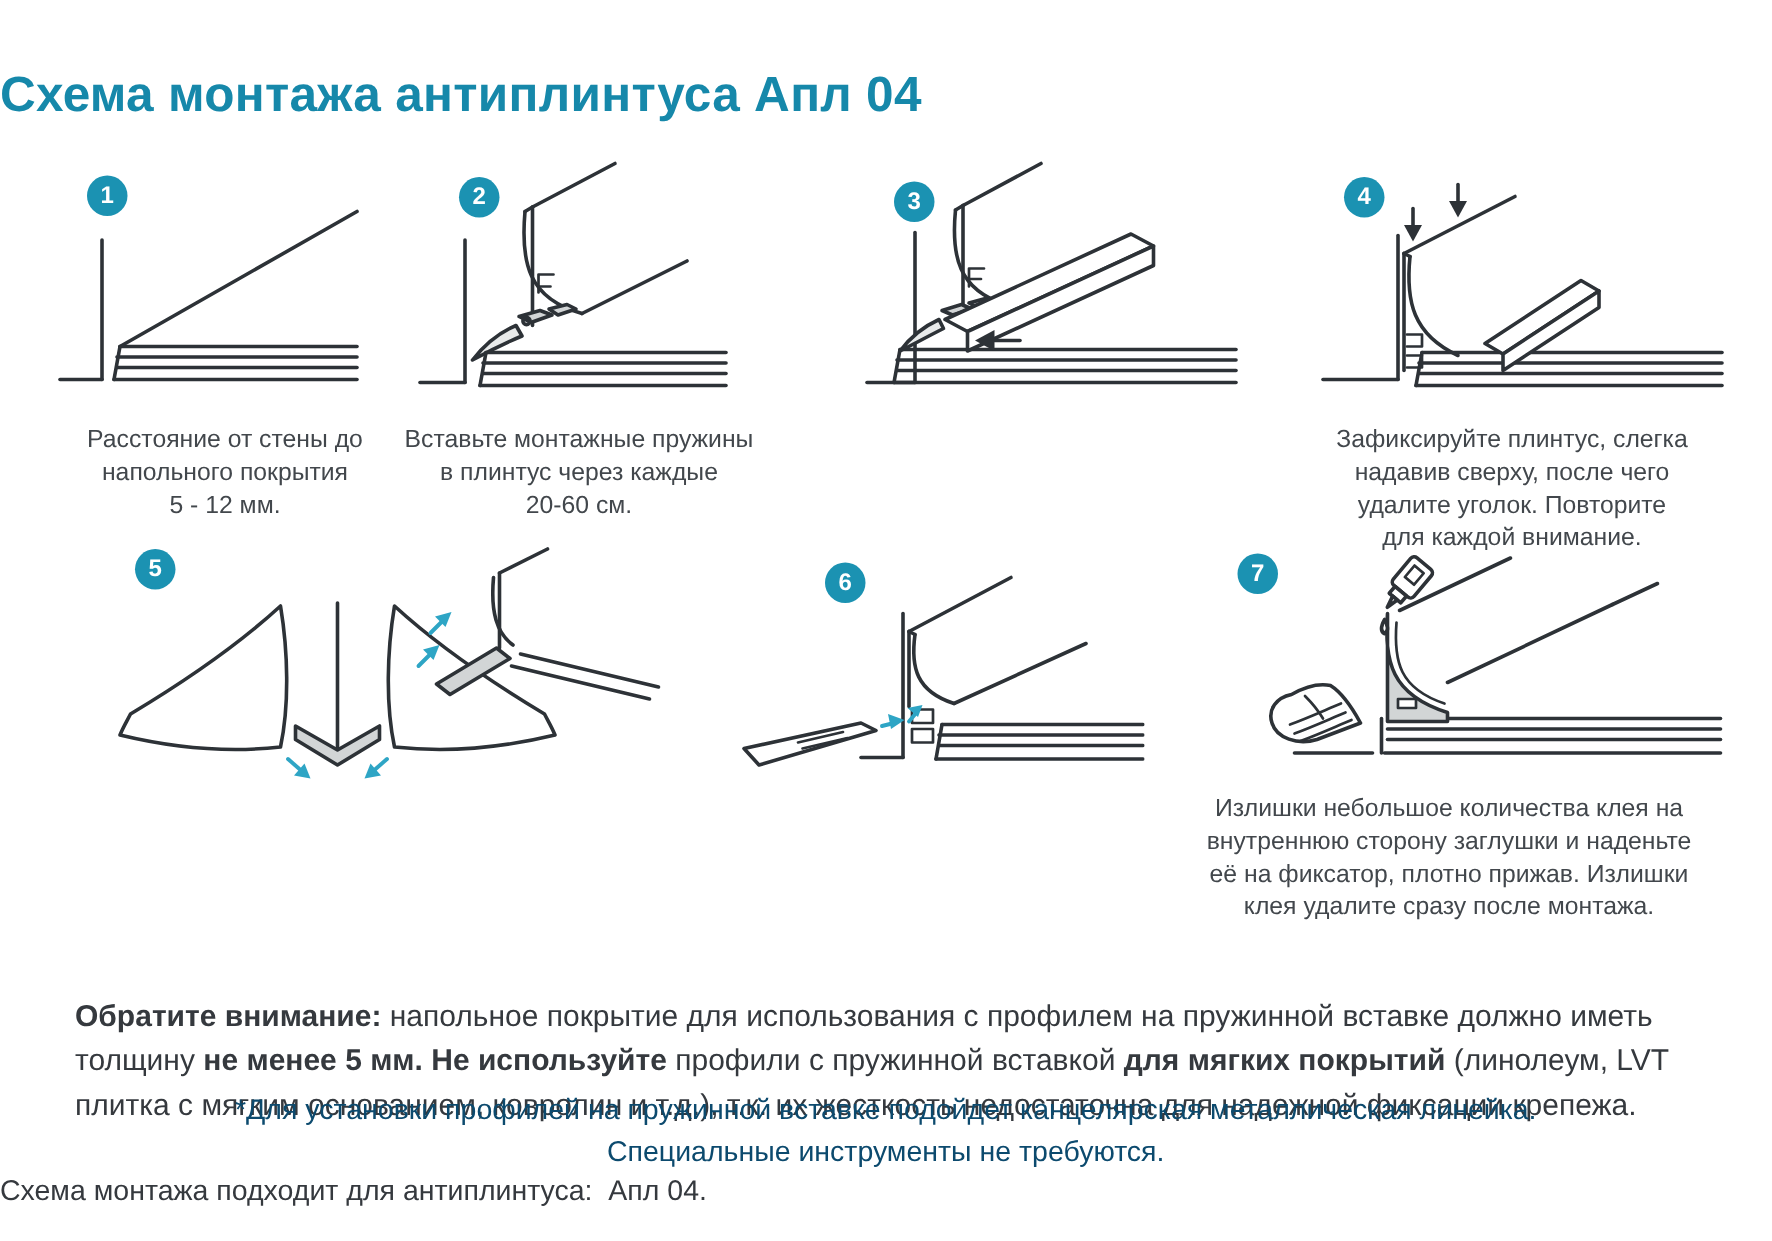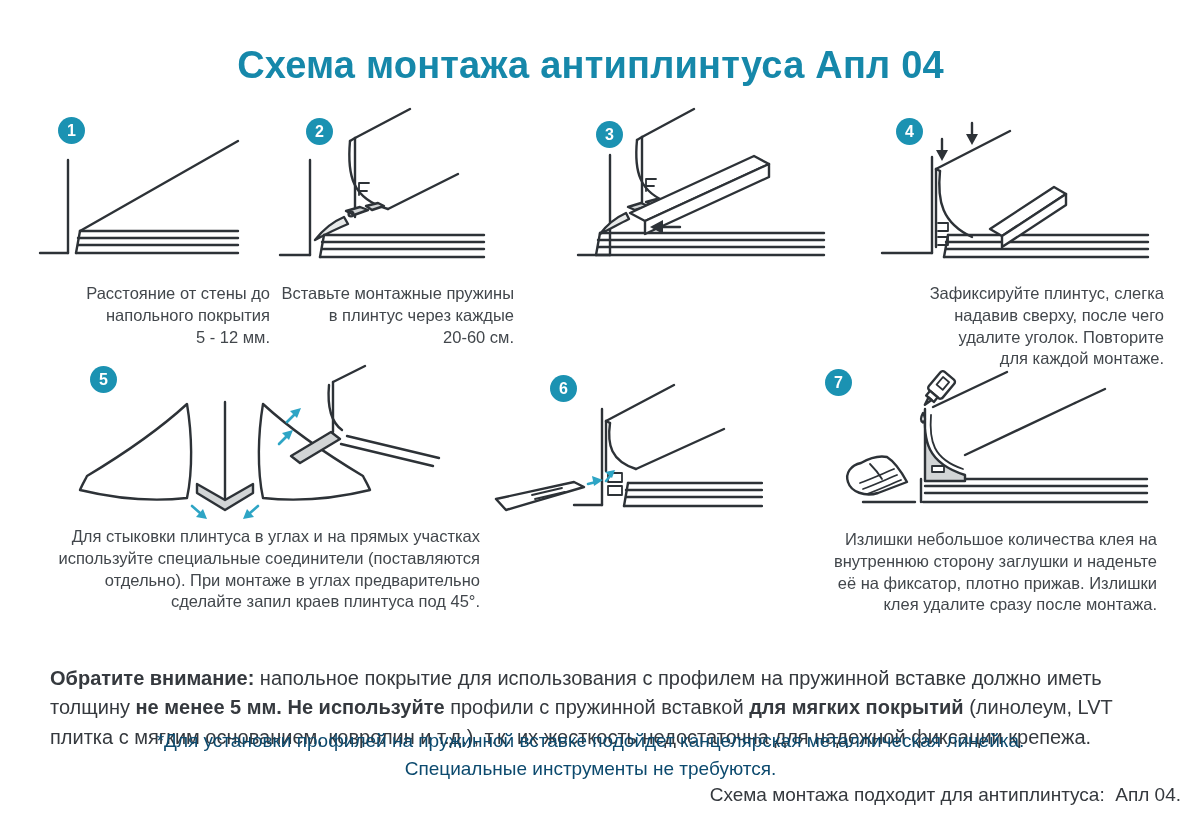--- a/index.html
+++ b/index.html
@@ -1,34 +1,34 @@
 <!DOCTYPE html>
 <html><head>
 <meta charset="utf-8">
 <style>
   html,body{margin:0;padding:0;background:#ffffff;}
   .page{position:relative;width:1181px;height:827px;background:#fff;overflow:hidden;
         font-family:"Liberation Sans", sans-serif;}
-  .title{position:absolute;top:44px;left:0;width:100%;text-align:center;
-         font-size:38px;font-weight:bold;color:#1688AA;letter-spacing:.2px;}
+  .title{position:absolute;top:44px;left:0;width:100%;text-align:left;
+         font-size:33px;font-weight:bold;color:#1688AA;letter-spacing:.2px;}
   .step{position:absolute;}
   .badge{position:absolute;width:27px;height:27px;border-radius:50%;background:#1B92B2;
          color:#fff;font-weight:bold;font-size:16px;display:flex;align-items:center;
          justify-content:center;z-index:2;}
   .diagram{position:absolute;left:0;top:0;}
-  .caption{position:absolute;left:0;width:100%;text-align:right;white-space:pre-line;
+  .caption{position:absolute;left:0;width:100%;text-align:center;white-space:pre-line;
            font-size:16.5px;line-height:1.32;color:#42474C;}
   .row1 .caption{top:178px;}
   .row2 .caption{top:166px;}
   .note{position:absolute;left:50px;top:664px;width:1084px;font-size:20px;
         line-height:1.47;color:#35393E;text-align:left;}
   .seg-b{font-weight:bold;}
   .footnote{position:absolute;left:0;top:727px;width:100%;text-align:center;
             white-space:pre-line;font-size:19px;line-height:1.45;color:#0c4a6e;}
-  .compat{position:absolute;left:0;top:784px;width:100%;text-align:right;
+  .compat{position:absolute;left:0;top:784px;width:100%;text-align:left;
           white-space:pre-wrap;font-size:19px;color:#35393E;}
   
   .ln{stroke:#2D3237;stroke-width:2.4;fill:none;stroke-linecap:round;stroke-linejoin:round;}
   .thin{stroke-width:1.8;}
   .wfill{fill:#ffffff;}
   .gfill{fill:#D2D5D6;}
   .lfill{fill:#E8EAEA;}
   .dfill{fill:#2D3237;stroke:none;}
   .teal{stroke:#2EA5C5;stroke-width:2.6;fill:none;stroke-linecap:round;stroke-linejoin:round;}
   .tealfill{fill:#2EA5C5;stroke:none;}
@@ -169,21 +169,21 @@
         <path class="thin" d="M86,132 h10 v8 h-10"></path>
       </g>
       <g class="ln">
         <polygon class="wfill" points="138,124 202,82 214,89 150,131"></polygon>
         <polygon class="wfill" points="150,131 214,89 214,100 150,142"></polygon>
       </g>
     </svg>
     <div class="caption">Зафиксируйте плинтус, слегка
 надавив сверху, после чего
 удалите уголок. Повторите
-для каждой монтаже.</div>
+для каждой внимание.</div>
   </div>
 
   <div class="step row2" style="left:35px;top:360px;width:445px;height:260px;">
     <div class="badge" style="left:55px;top:6px;">
       <span>5</span>
     </div>
     <svg class="diagram" width="445" height="162" viewBox="0 0 445 162">
       <g class="ln">
         <line x1="190" y1="42" x2="190" y2="140"></line>
         <path class="wfill" d="M52,116 C92,92 128,66 152,44 C157,74 158,110 152,138 C116,142 78,138 45,130 C47,125 50,120 52,116 Z"></path>
@@ -204,24 +204,20 @@
         <line x1="312" y1="76" x2="404" y2="98"></line>
         <line x1="306" y1="84" x2="398" y2="106"></line>
       </g>
       <g>
         <line class="teal" x1="252" y1="62" x2="260" y2="54"></line>
         <polygon class="tealfill" points="266,48 255,51 262,58"></polygon>
         <line class="teal" x1="244" y1="84" x2="252" y2="76"></line>
         <polygon class="tealfill" points="258,70 247,73 254,80"></polygon>
       </g>
     </svg>
-    <div class="caption">Для стыковки плинтуса в углах и на прямых участках
-используйте специальные соединители (поставляются
-отдельно). При монтаже в углах предварительно
-сделайте запил краев плинтуса под 45°.</div>
   </div>
 
   <div class="step row2" style="left:478px;top:363px;width:285px;height:255px;">
     <div class="badge" style="left:72px;top:12px;">
       <span>6</span>
     </div>
     <svg class="diagram" width="285" height="160" viewBox="0 0 285 160">
       <g class="ln">
         <line x1="150" y1="120" x2="284" y2="120"></line>
         <line x1="148" y1="127" x2="284" y2="127"></line>

